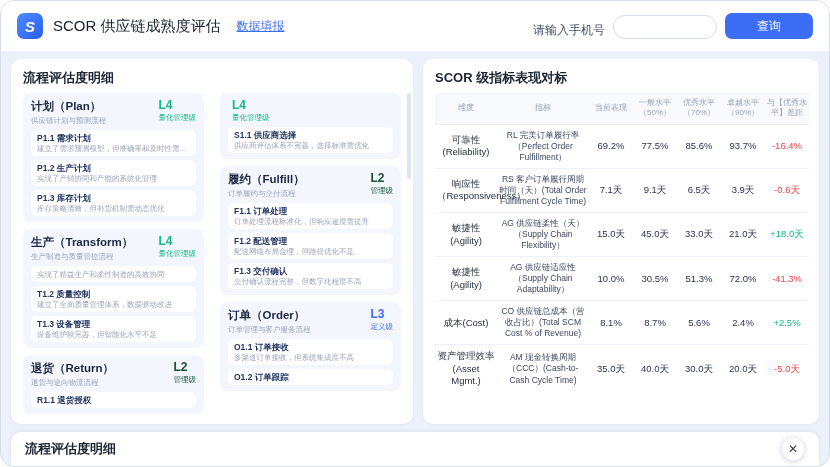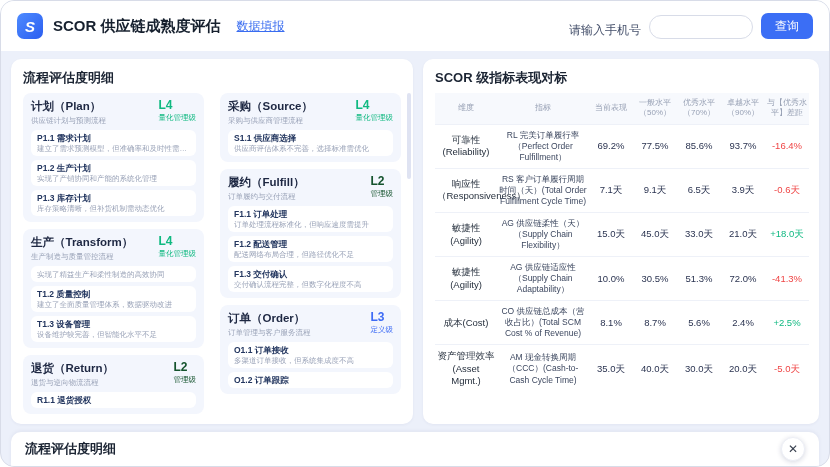--- a/index.html
+++ b/index.html
@@ -1,26 +1,26 @@
 <!DOCTYPE html>
 <html><head>
 <meta charset="utf-8">
 <style>
   *{box-sizing:border-box;margin:0;padding:0}
   html,body{width:830px;height:467px;background:#fff;font-family:"Liberation Sans","DejaVu Sans",sans-serif}
   .app{width:830px;height:467px;border:1px solid #d8dce8;border-radius:14px;overflow:hidden;background:#ecf0fa;display:flex;flex-direction:column}
   
   .header{flex:0 0 50px;background:#fff;display:flex;align-items:center;padding:0 16px;gap:10px}
   .logo{width:26px;height:26px;border-radius:7px;background:linear-gradient(135deg,#4e8bff,#2b5ef0);color:#fff;font-weight:bold;font-size:15px;display:flex;align-items:center;justify-content:center;font-style:italic}
-  .title{font-size:15px;font-weight:bold;color:#16202e}
+  .title{font-size:15px;font-weight:normal;color:#16202e}
   .link{font-size:12px;color:#3a6df0;text-decoration:underline;margin-left:6px;cursor:pointer}
   .header-right{margin-left:auto;display:flex;align-items:flex-end;gap:8px}
   .phone-label{font-size:12px;color:#45506b}
   .phone-input{width:104px;height:24px;border:1px solid #d8dce8;border-radius:12px;background:#fff;font-size:11px;padding:0 10px;color:#333;outline:none}
-  .search-btn{height:26px;padding:0 14px;background:#3b6ef5;border:none;border-radius:7px;color:#fff;font-size:12px;cursor:pointer}
+  .search-btn{height:26px;padding:0 32px;background:#3b6ef5;border:none;border-radius:7px;color:#fff;font-size:12px;cursor:pointer}
   
   .main{flex:1;display:flex;gap:10px;padding:8px 10px;min-height:0}
   .panel{background:#fff;border-radius:10px;padding:10px 12px;box-shadow:0 1px 3px rgba(30,40,90,.05)}
   .left{flex:0 0 402px;width:402px;position:relative;overflow:hidden;display:flex;flex-direction:column}
   .panel-title{font-size:13px;font-weight:bold;color:#1b2433;margin-bottom:6px}
   .cols{display:flex;gap:16px;flex:1;min-height:0;overflow:hidden}
   .col{flex:1;display:flex;flex-direction:column;gap:7px;min-width:0}
   .card{background:#f3f6fd;border-radius:8px;padding:6px 8px;flex:0 0 auto}
   .card-head{display:flex;justify-content:space-between;margin-bottom:2px}
   .card-title{font-size:11.5px;font-weight:bold;color:#1d2742;white-space:nowrap}
@@ -137,24 +137,20 @@
             </div>
 
           </div>
 
         </div>
 
         <div class="col">
 
           <div class="card">
             <div class="card-head">
-              <div>
-                <div class="card-title">采购（Source）</div>
-                <div class="card-sub">采购与供应商管理流程</div>
-              </div>
               <div class="card-level lv-green">
                 <div class="lv">L4</div>
                 <div class="lv-name">量化管理级</div>
               </div>
             </div>
             <div class="item">
               <div class="item-title">S1.1 供应商选择</div>
               <div class="item-desc">供应商评估体系不完善，选择标准需优化</div>
             </div>
           </div>

